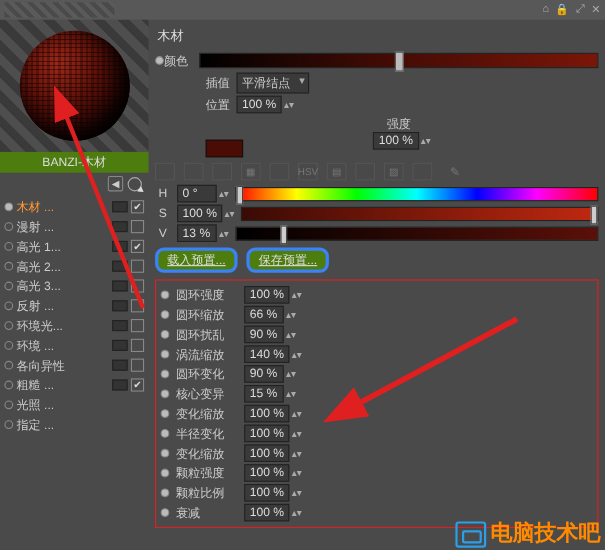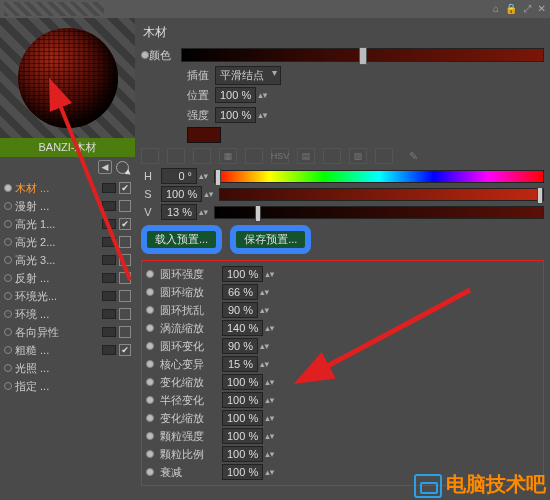--- a/index.html
+++ b/index.html
@@ -31,34 +31,34 @@
   .section-title{color:#ddd;font-size:12px;padding:2px 0 4px 2px;}
   .row{display:flex;align-items:center;gap:0;height:20px;}
   .row .radio{width:8px;height:8px;border:1px solid #888;border-radius:50%;}
   .row .radio.on{background:#bbb;}
   .row .lbl{width:32px;color:#ccc;}
   .colorbar{flex:1;height:14px;border:1px solid #222;background:linear-gradient(to right,#000 0%,#3a0a04 40%,#7a1608 100%);position:relative;}
   .colorbar .knob{position:absolute;top:-2px;width:8px;height:18px;background:#bbb;border:1px solid #555;transform:translateX(-50%);}
   .dropdown{background:#3a3a3a;border:1px solid #222;padding:1px 16px 1px 4px;color:#ccc;position:relative;}
   .dropdown::after{content:"▾";position:absolute;right:3px;top:0;font-size:10px;color:#aaa;}
   .numfield{display:flex;align-items:center;gap:2px;}
-  .numfield .val{background:#3a3a3a;border:1px solid #222;padding:1px 4px;min-width:36px;text-align:right;color:#ddd;}
+  .numfield .val{background:#3a3a3a;border:1px solid #222;padding:1px 4px;min-width:36px;color:#ddd;}
   .numfield .spin{color:#aaa;font-size:9px;line-height:1;}
   .swatchbig{width:34px;height:16px;border:1px solid #111;background:#4a0c04;}
   .iconrow{display:flex;gap:8px;align-items:center;padding:3px 0;color:#777;}
   .iconrow .ic{width:18px;height:16px;border:1px solid #555;display:flex;align-items:center;justify-content:center;font-size:9px;background:#494949;}
   .hsv-row{display:flex;align-items:center;gap:6px;height:18px;}
   .hsv-row .lab{width:14px;text-align:center;color:#ccc;}
   .hsv-row .bar{flex:1;height:13px;border:1px solid #222;position:relative;}
   .hue{background:linear-gradient(to right,red,yellow,lime,cyan,blue,magenta,red);}
   .sat{background:linear-gradient(to right,#3a0a04,#c02810);}
   .val{background:linear-gradient(to right,#000,#5a1008);}
   .hsv-row .knob{position:absolute;top:-2px;width:6px;height:17px;background:#ccc;border:1px solid #444;transform:translateX(-50%);}
   .btnrow{display:flex;gap:8px;padding:4px 0;}
-  .btn{background:#14532d;border:6px solid #3b82f6;border-radius:8px;padding:1px 8px;color:#ddd;font-size:11px;}
+  .btn{background:#4d7c0f;border:3px solid #3b82f6;border-radius:8px;padding:1px 8px;color:#ddd;font-size:11px;text-decoration:underline;}
   .params{border:1px solid #e02020;padding:4px 4px;margin-top:2px;}
   .prow{display:flex;align-items:center;gap:6px;height:18px;}
   .prow .radio{width:8px;height:8px;border:1px solid #888;border-radius:50%;background:#bbb;}
   .prow .plabel{width:56px;white-space:nowrap;color:#ccc;}
   
   .arrow{position:absolute;pointer-events:none;}
   .arrow svg{overflow:visible;}
   .watermark{position:absolute;right:4px;bottom:2px;display:flex;align-items:flex-end;gap:4px;font-size:20px;font-weight:bold;color:#ff8a00;}
   .watermark .wicon{width:28px;height:24px;border:2px solid #2aa0e8;border-radius:3px;position:relative;}
   .watermark .wicon::before{content:"";position:absolute;left:4px;top:6px;width:14px;height:8px;border:2px solid #2aa0e8;border-radius:2px;}
@@ -175,21 +175,21 @@
       <div class="lbl" style="width:28px">插值</div>
       <div class="dropdown">平滑结点</div>
     </div>
     <div class="row" style="padding-left:46px;">
       <div class="lbl" style="width:28px">位置</div>
       <div class="numfield">
         <div class="val">100 %</div>
           <div class="spin">▴▾</div>
       </div>
     </div>
-    <div class="row" style="padding-left:46px;">
+    <div class="row" style="padding-left:46px;flex-direction:column;">
       <div class="lbl" style="width:28px">强度</div>
       <div class="numfield">
         <div class="val">100 %</div>
           <div class="spin">▴▾</div>
       </div>
     </div>
     <div class="row" style="padding-left:46px;">
       <div class="swatchbig"></div>
     </div>
 

